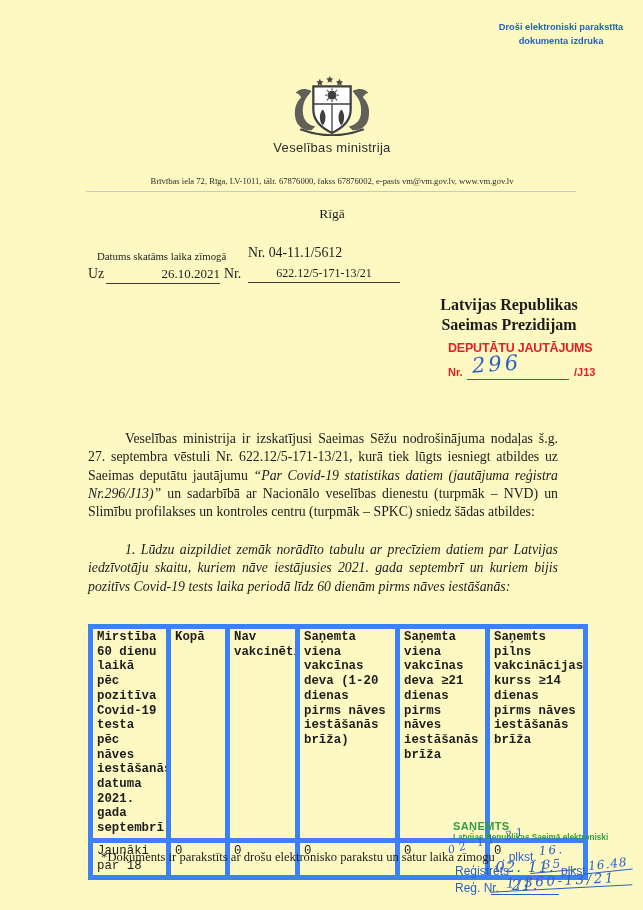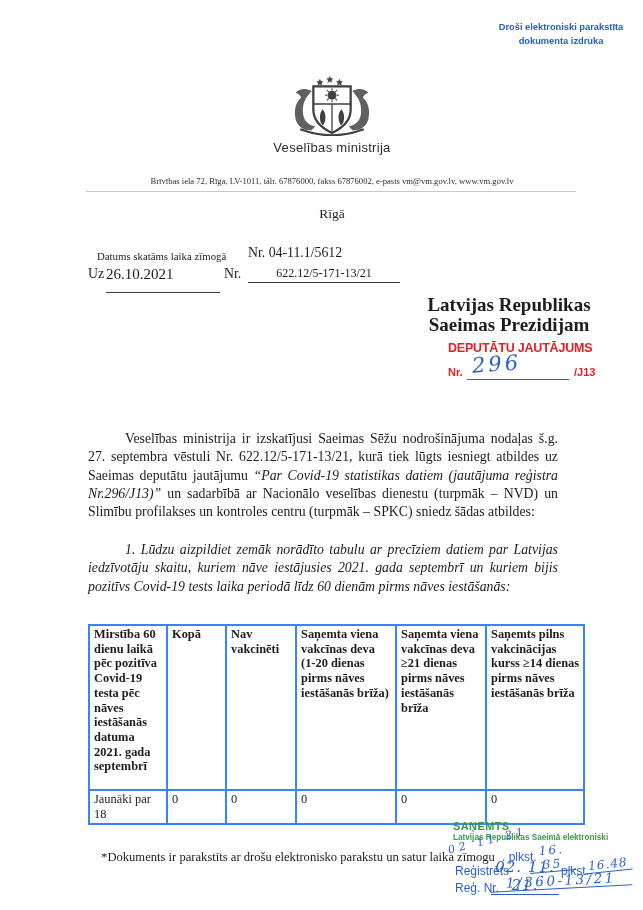--- a/index.html
+++ b/index.html
@@ -1,17 +1,17 @@
 <!DOCTYPE html>
 <html><head>
 <meta charset="utf-8">
 <style>
   html,body{margin:0;padding:0;background:#e8e8e8;}
   .page{
-    position:relative;width:643px;height:910px;background:#ffffff;
+    position:relative;width:643px;height:910px;background:#fef9c3;
     font-family:"Liberation Serif",serif;color:#1c1c1c;overflow:hidden;
     margin:0 auto;
   }
   .abs{position:absolute;}
 
   
   .digital-note{
     left:481px;top:21px;width:160px;text-align:center;
     font-family:"Liberation Sans",sans-serif;font-weight:bold;
     font-size:9.3px;line-height:13.5px;color:#2160c4;
@@ -27,33 +27,33 @@
     font-size:8.6px;color:#2b2b2b;
   }
   .head-rule{left:86px;top:191px;width:490px;height:1px;background:#c9c9c9;}
   .city{left:12px;top:206px;width:640px;text-align:center;font-size:13.5px;}
 
   
   .date-note{left:97px;top:250px;font-size:10.8px;}
   .doc-number{left:248px;top:245px;font-size:13.8px;}
   .uz-label{left:88px;top:266px;font-size:13.8px;}
   .uz-date{
-    left:106px;top:266px;width:114px;text-align:left;font-size:15px;
-    border-bottom:1px solid #3a3a3a;padding-bottom:9px;
+    left:106px;top:266px;width:114px;text-align:right;font-size:13px;
+    border-bottom:1px solid #3a3a3a;padding-bottom:1px;
   }
   .uz-nr-label{left:224px;top:266px;font-size:13.8px;}
   .uz-number{
     left:248px;top:266px;width:152px;text-align:center;font-size:12px;
     border-bottom:1px solid #3a3a3a;padding-bottom:1px;
   }
 
   
   .recipient{
     left:420px;top:295px;width:178px;text-align:center;font-weight:bold;
-    font-size:19px;line-height:20px;
+    font-size:16px;line-height:20px;
   }
   .red-stamp-title{
     left:448px;top:341px;font-family:"Liberation Sans",sans-serif;
     font-weight:bold;font-size:12.5px;letter-spacing:-.2px;color:#e31e24;
   }
   .red-nr-label{
     left:448px;top:366px;font-family:"Liberation Sans",sans-serif;
     font-weight:bold;font-size:11px;color:#e31e24;
   }
   .red-nr-line{left:467px;top:362px;width:102px;height:17px;border-bottom:1.5px solid #e31e24;}
@@ -77,23 +77,23 @@
   }
   .p1{top:430px;}
   .p2{top:541px;font-style:italic;}
   .it{font-style:italic;}
 
   
   .covid-table{
     left:88px;top:624px;border-collapse:collapse;table-layout:fixed;width:495px;
   }
   .covid-table th,.covid-table td{
-    border:2px solid #3b82f6;vertical-align:top;text-align:left;
+    border:5px solid #3b82f6;vertical-align:top;text-align:left;
     font-size:12.4px;line-height:14.7px;padding:1px 3px 2px 4px;
-    font-family:Liberation Serif, serif;overflow:hidden;
+    font-family:Liberation Mono, monospace;overflow:hidden;
   }
   .covid-table th{font-weight:bold;height:160px;}
   .covid-table td{height:25px;font-weight:normal;}
 
   
   .footnote{left:0;top:850px;width:596px;text-align:center;font-size:12.6px;}
 
   
   .g-title{
     left:453px;top:820px;font-family:"Liberation Sans",sans-serif;

